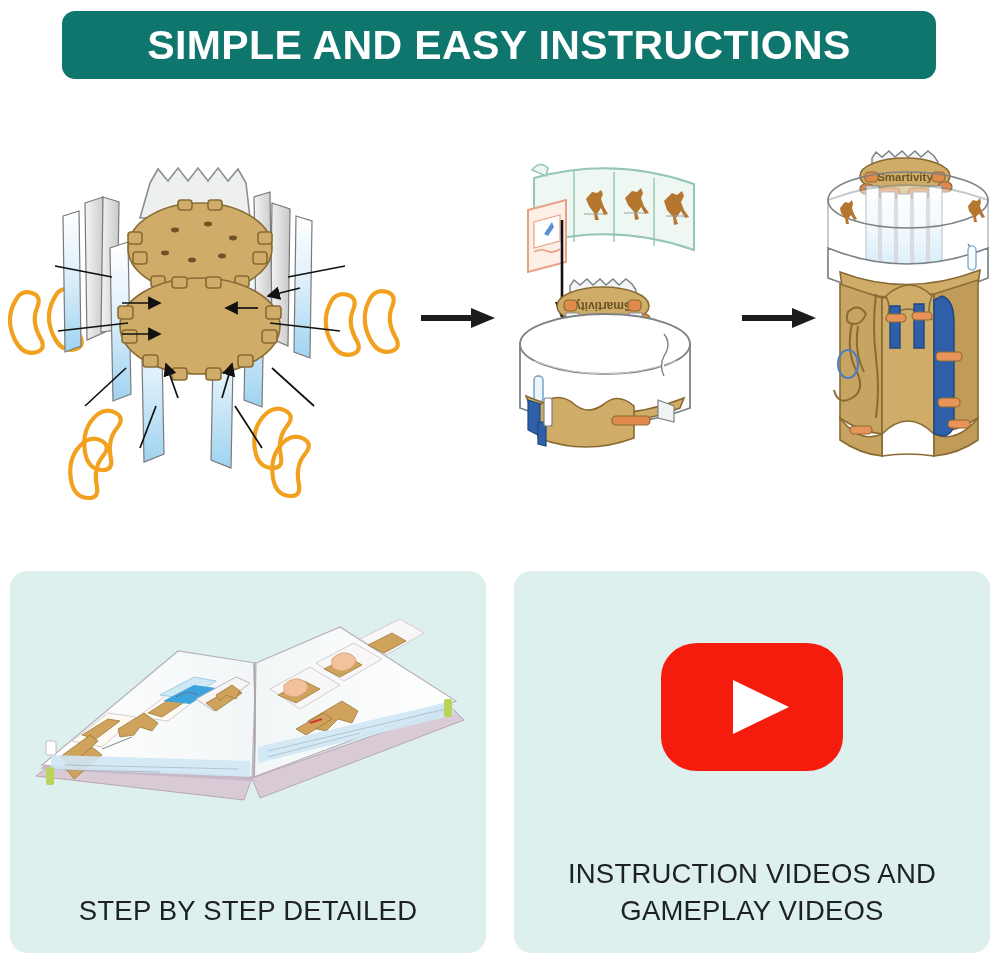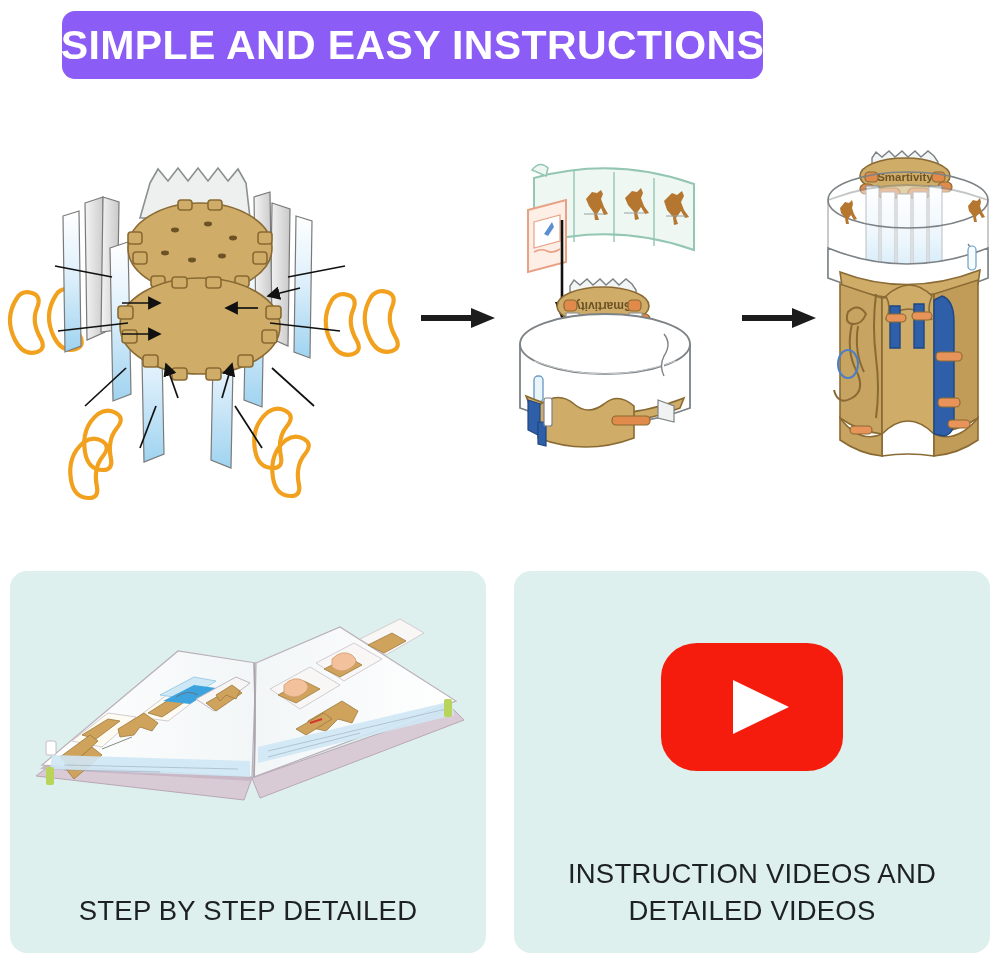--- a/index.html
+++ b/index.html
@@ -15,23 +15,23 @@
     overflow: hidden;
     font-family: "Liberation Sans", sans-serif;
     -webkit-font-smoothing: antialiased;
   }
 
   
   .header-banner {
     position: absolute;
     left: 62px;
     top: 11px;
-    width: 701px;
+    width: 874px;
     height: 68px;
-    background: #8b5cf6;
+    background: #0f766e;
     border-radius: 13px;
     display: flex;
     align-items: center;
     justify-content: center;
     box-sizing: border-box;
   }
   .header-title {
     color: #ffffff;
     font-family: "Liberation Sans", sans-serif;
     font-weight: bold;
@@ -496,16 +496,16 @@
     <div class="card-media">
       <div class="youtube-mark">
         <svg width="186" height="132" viewBox="0 0 186 132">
           <rect x="2" y="2" width="182" height="128" rx="36" ry="34" fill="#f61c0d"></rect>
           <path d="M74 39 L130 66 L74 93 z" fill="#ffffff"></path>
         </svg>
       </div>
     </div>
     <div class="card-caption">
       <span class="cap-line">INSTRUCTION VIDEOS AND</span>
-      <span class="cap-line">DETAILED VIDEOS</span>
+      <span class="cap-line">GAMEPLAY VIDEOS</span>
     </div>
   </div>
 </div>
 
 </body></html>

